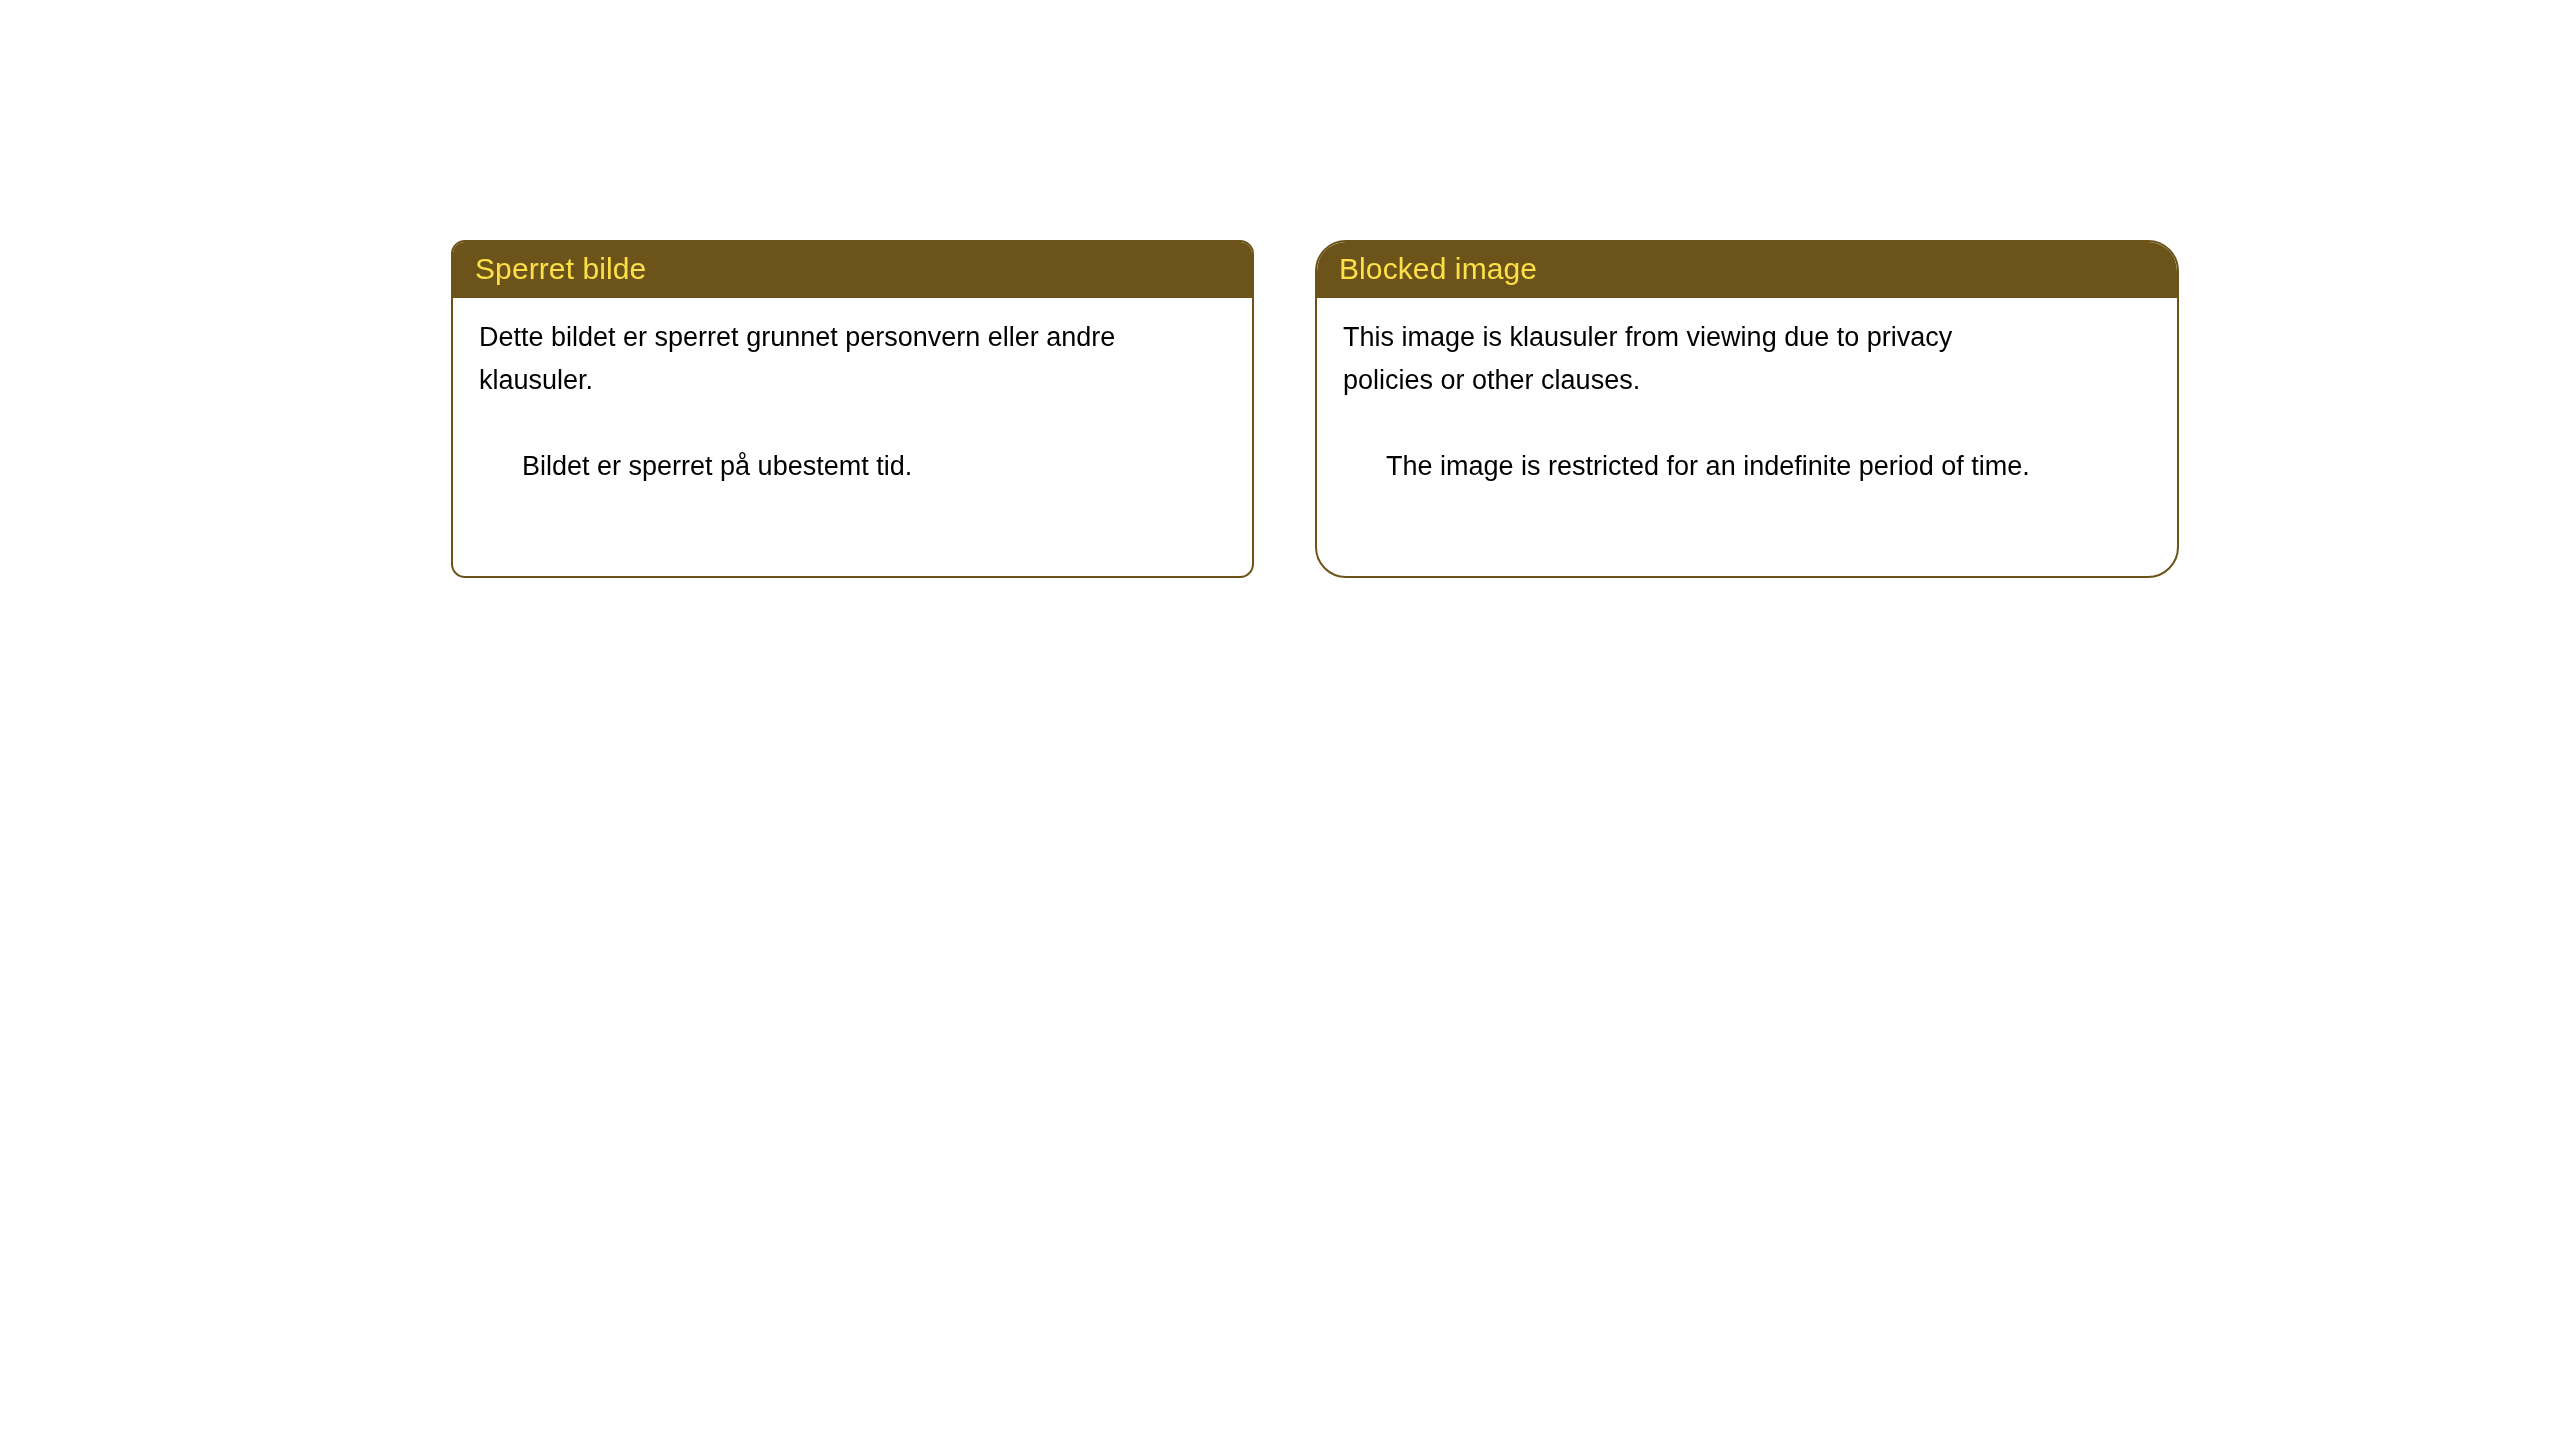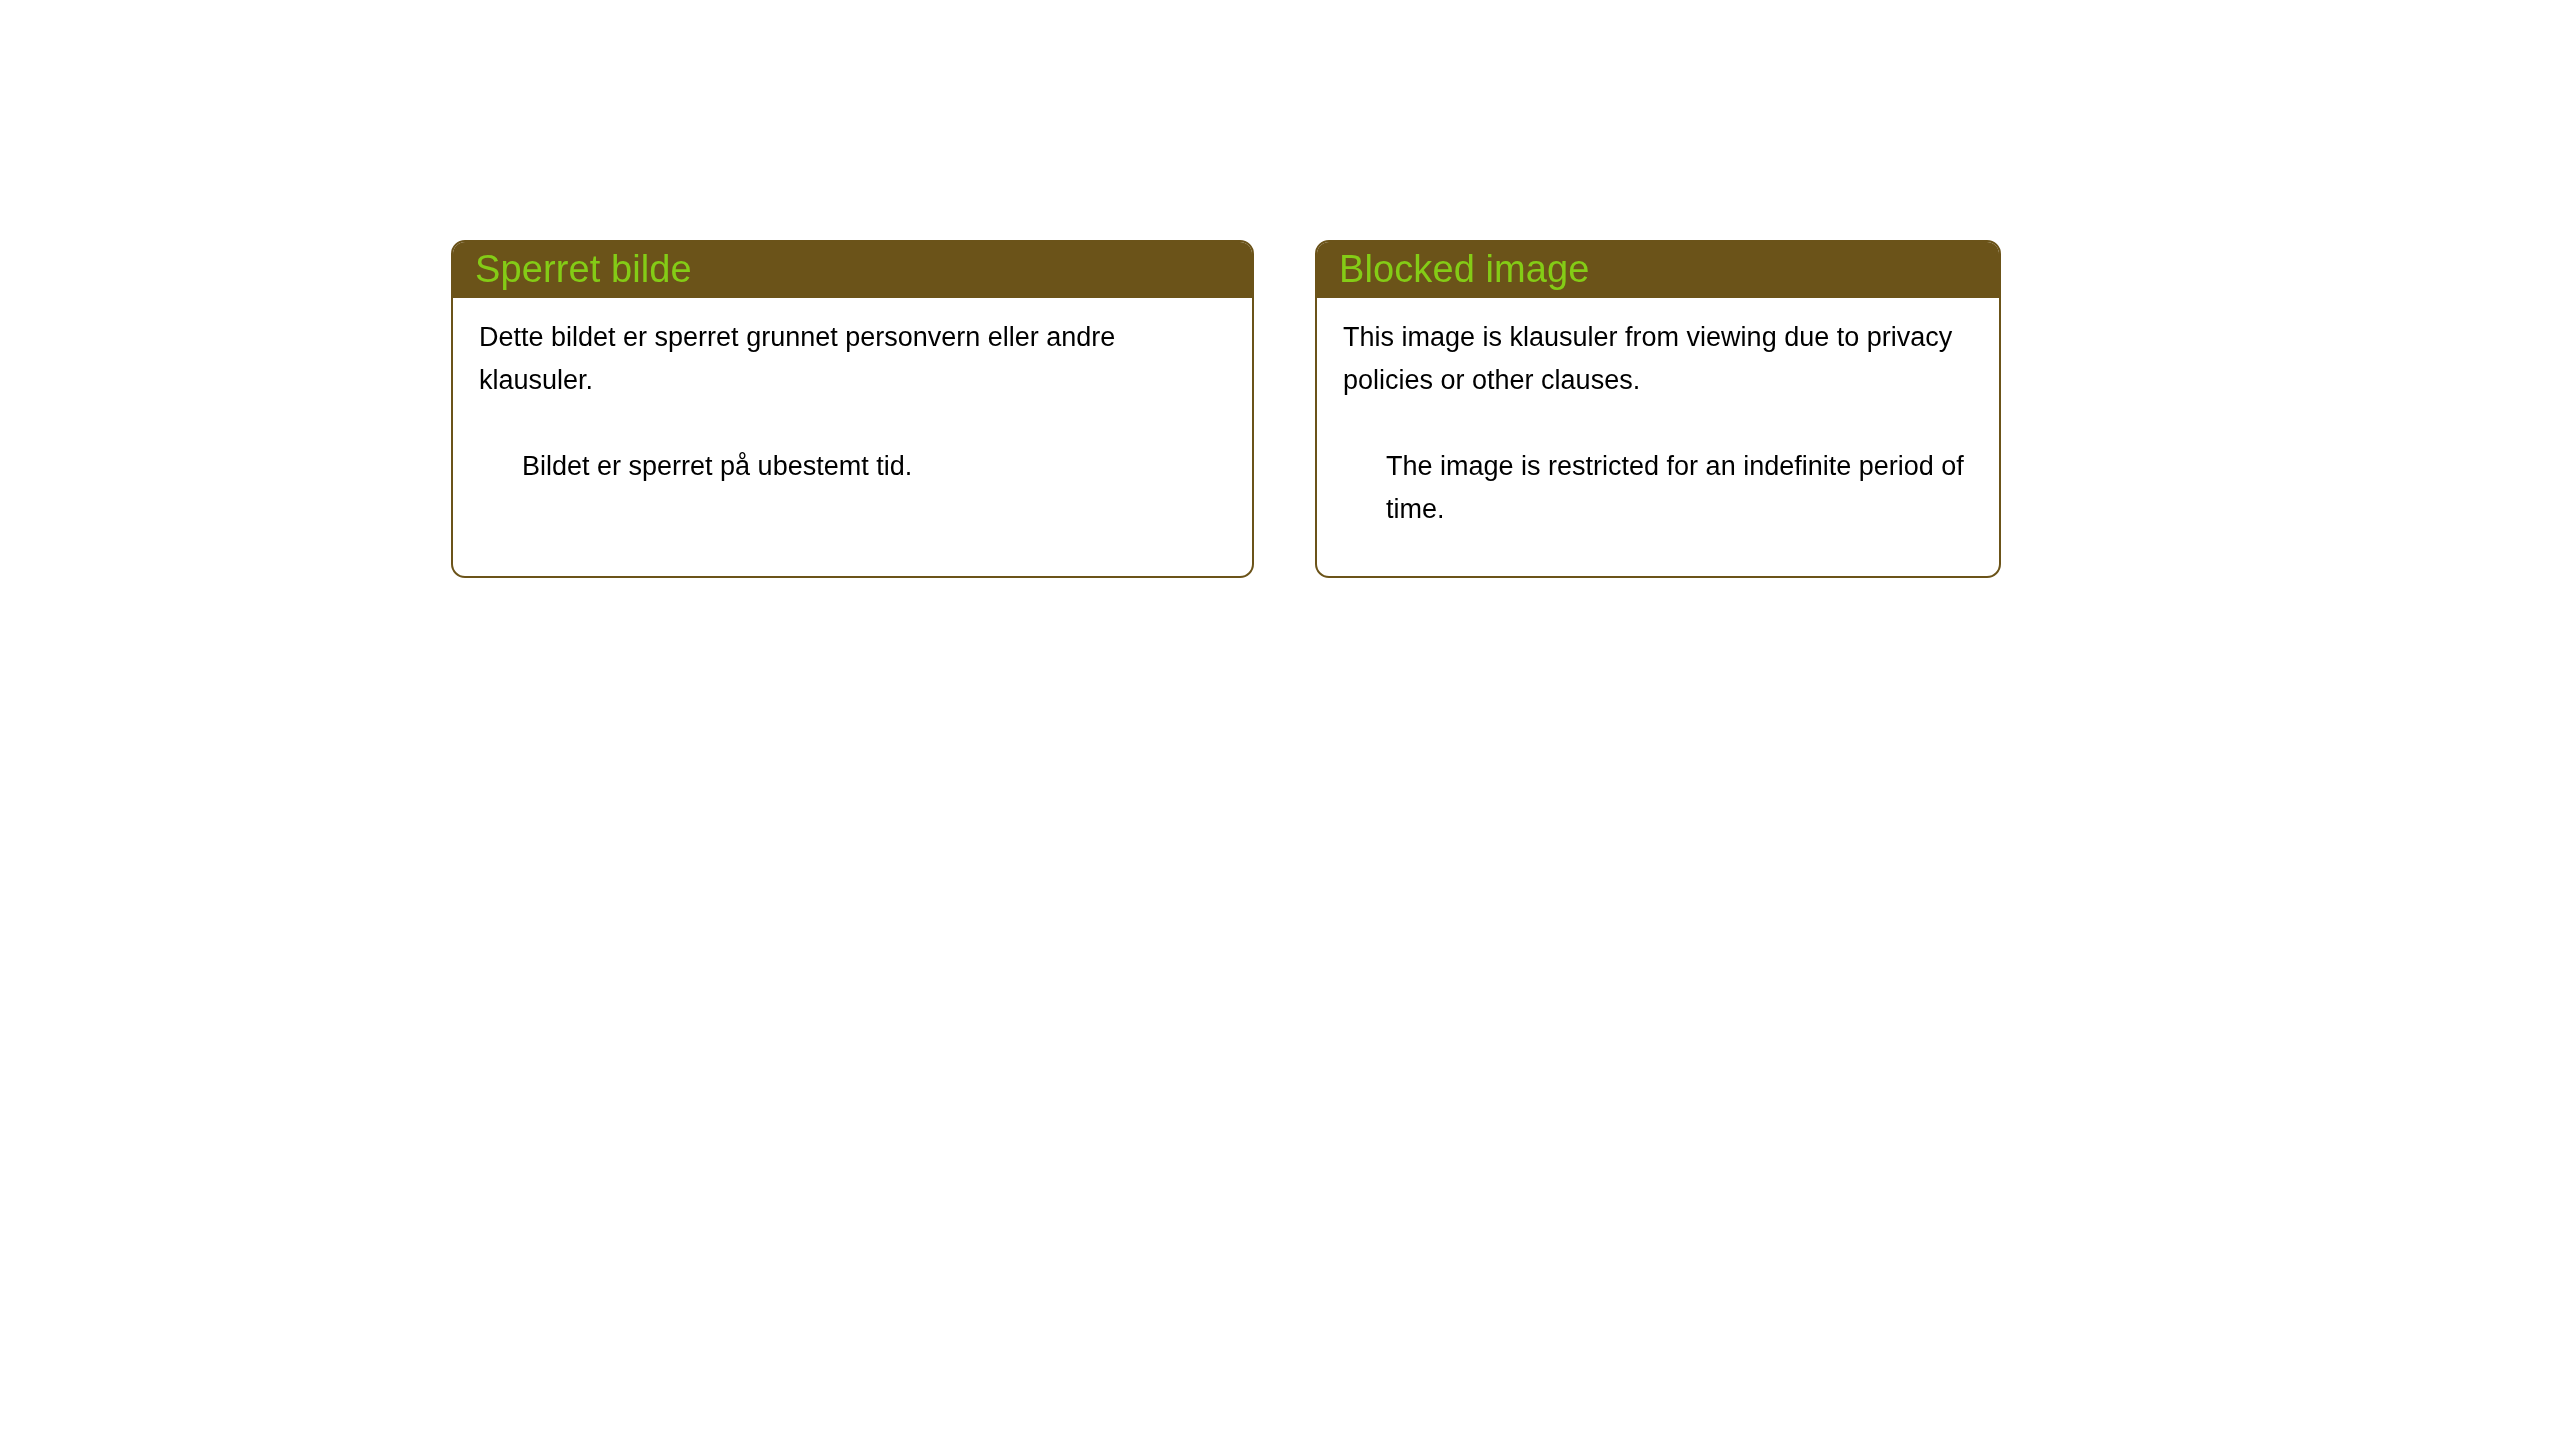--- a/index.html
+++ b/index.html
@@ -34,39 +34,40 @@
   .notice-card.norwegian {
     left: 451px;
     top: 240px;
     width: 803px;
     height: 338px;
   }
 
   .notice-card.english {
     left: 1315px;
     top: 240px;
-    width: 686px;
+    width: 864px;
     height: 338px;
+    border-radius: 31px;
   }
 
   .card-header {
     box-sizing: border-box;
     height: 58px;
     background: #6b5319;
     display: flex;
     align-items: center;
     padding: 0 0 0 24px;
     margin: -2px -2px 0 -2px;
     border-top-left-radius: 13px;
     border-top-right-radius: 13px;
   }
 
   .card-title {
-    color: #84cc16;
-    font-size: 38px;
+    color: #fde047;
+    font-size: 30px;
     font-weight: 400;
     line-height: 1;
     letter-spacing: 0.1px;
     white-space: nowrap;
   }
 
   .card-body {
     box-sizing: border-box;
     padding: 18px 20px 0 26px;
   }

